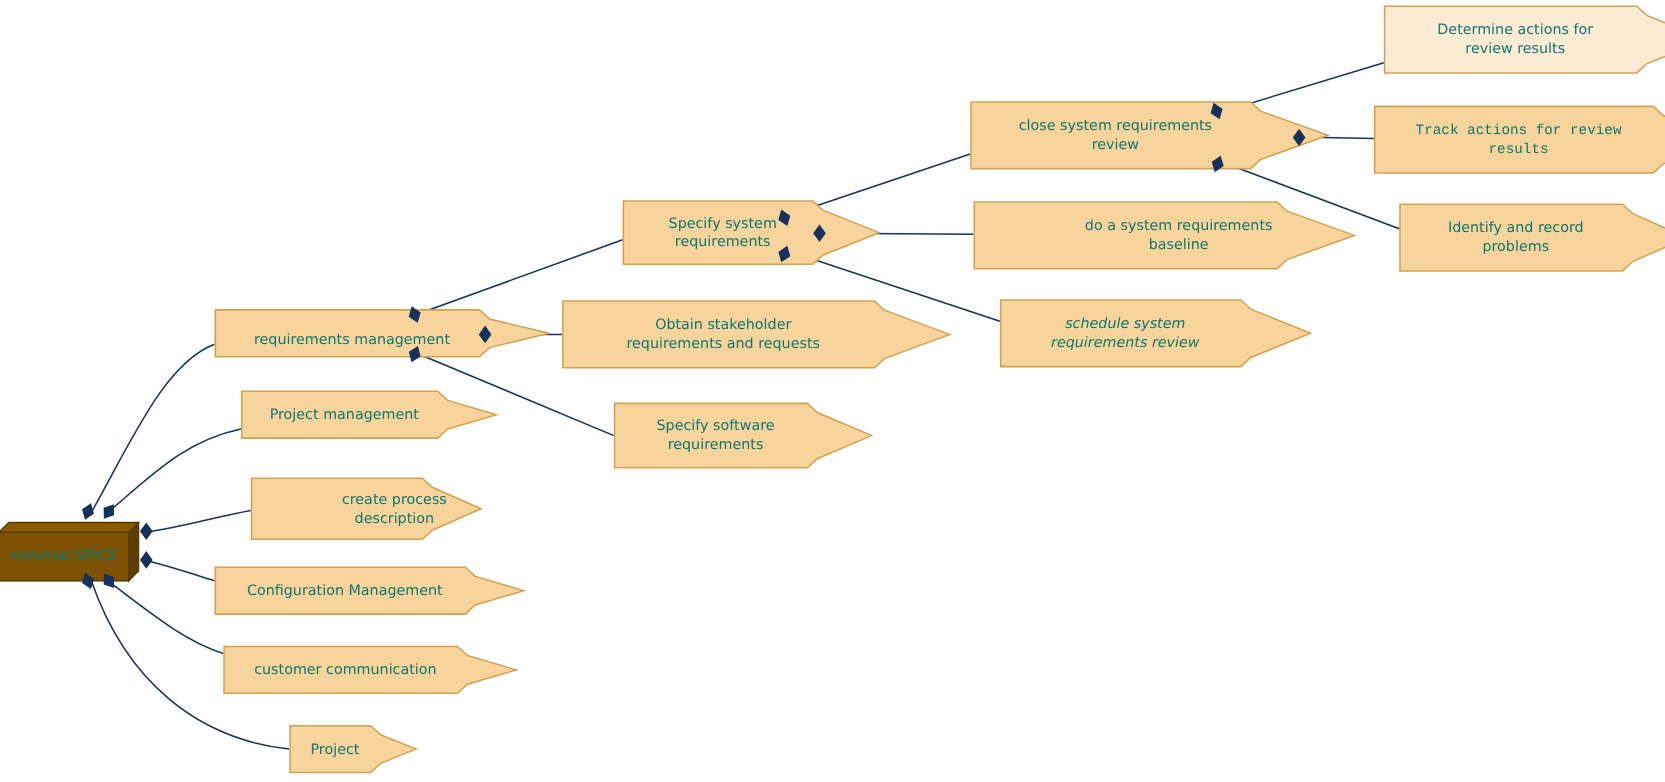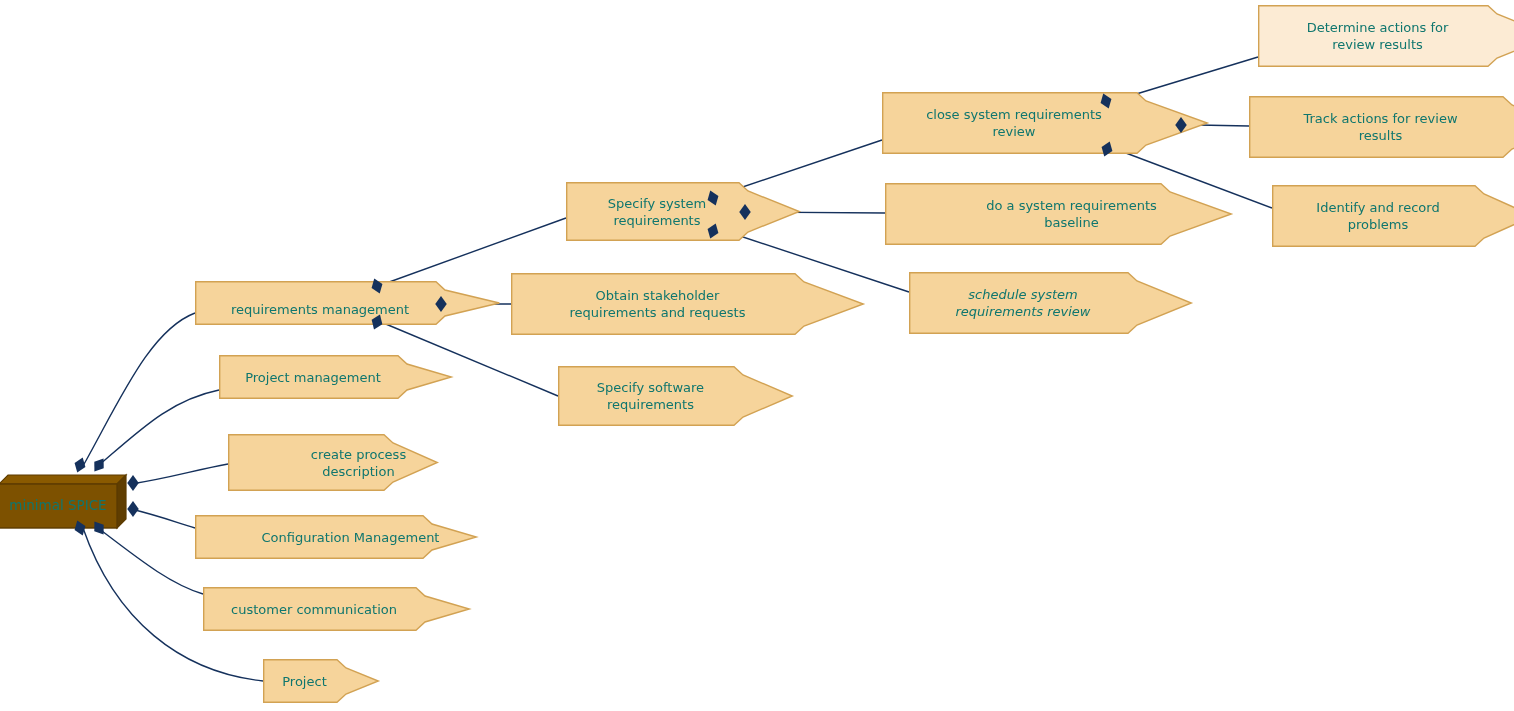--- a/index.html
+++ b/index.html
@@ -99,21 +99,21 @@
         <svg width="210" height="57" viewBox="0 0 210 57">
           <path d="M 0.7 0.7 L 156 0.7 L 165 9 L 209.3 28.5 L 165 48 L 156 56.3 L 0.7 56.3 Z" fill="#F6D49B" stroke="#D2A253" stroke-width="1.4"></path>
         </svg>
         <div class="node-label" style="width: 165px; height: 57px; padding-left: 48px;">create process
 description</div>
       </div>
       <div class="node" style="left: 195px; top: 515px; width: 282px; height: 44px;">
         <svg width="282" height="44" viewBox="0 0 282 44">
           <path d="M 0.7 0.7 L 228 0.7 L 237 9 L 281.3 22 L 237 35 L 228 43.3 L 0.7 43.3 Z" fill="#F6D49B" stroke="#D2A253" stroke-width="1.4"></path>
         </svg>
-        <div class="node-label" style="width: 237px; height: 44px; margin-left: 37px;">Configuration Management</div>
+        <div class="node-label" style="width: 237px; height: 44px;">Configuration Management</div>
       </div>
       <div class="node" style="left: 203px; top: 587px; width: 267px; height: 44px;">
         <svg width="267" height="44" viewBox="0 0 267 44">
           <path d="M 0.7 0.7 L 213 0.7 L 222 9 L 266.3 22 L 222 35 L 213 43.3 L 0.7 43.3 Z" fill="#F6D49B" stroke="#D2A253" stroke-width="1.4"></path>
         </svg>
         <div class="node-label" style="width: 222px; height: 44px;">customer communication</div>
       </div>
       <div class="node" style="left: 263px; top: 659px; width: 116px; height: 44px;">
         <svg width="116" height="44" viewBox="0 0 116 44">
           <path d="M 0.7 0.7 L 74 0.7 L 83 9 L 115.3 22 L 83 35 L 74 43.3 L 0.7 43.3 Z" fill="#F6D49B" stroke="#D2A253" stroke-width="1.4"></path>
@@ -166,21 +166,21 @@
         <svg width="295" height="62" viewBox="0 0 295 62">
           <path d="M 0.7 0.7 L 230 0.7 L 239 9 L 294.3 31 L 239 53 L 230 61.3 L 0.7 61.3 Z" fill="#FCEBD4" stroke="#D2A253" stroke-width="1.4"></path>
         </svg>
         <div class="node-label" style="width: 239px; height: 62px;">Determine actions for
 review results</div>
       </div>
       <div class="node" style="left: 1249px; top: 96px; width: 319px; height: 62px;">
         <svg width="319" height="62" viewBox="0 0 319 62">
           <path d="M 0.7 0.7 L 254 0.7 L 263 9 L 318.3 31 L 263 53 L 254 61.3 L 0.7 61.3 Z" fill="#F6D49B" stroke="#D2A253" stroke-width="1.4"></path>
         </svg>
-        <div class="node-label" style="width: 263px; height: 62px;">Track actions for review
+        <div class="node-label" style="width: 263px; height: 62px; font-family: Liberation Mono, monospace;">Track actions for review
 results</div>
       </div>
       <div class="node" style="left: 1272px; top: 185px; width: 262px; height: 62px;">
         <svg width="262" height="62" viewBox="0 0 262 62">
           <path d="M 0.7 0.7 L 203 0.7 L 212 9 L 261.3 31 L 212 53 L 203 61.3 L 0.7 61.3 Z" fill="#F6D49B" stroke="#D2A253" stroke-width="1.4"></path>
         </svg>
         <div class="node-label" style="width: 212px; height: 62px;">Identify and record
 problems</div>
       </div>
       <div class="node root" style="left: -2px; top: 474px; width: 131px; height: 57px;">

